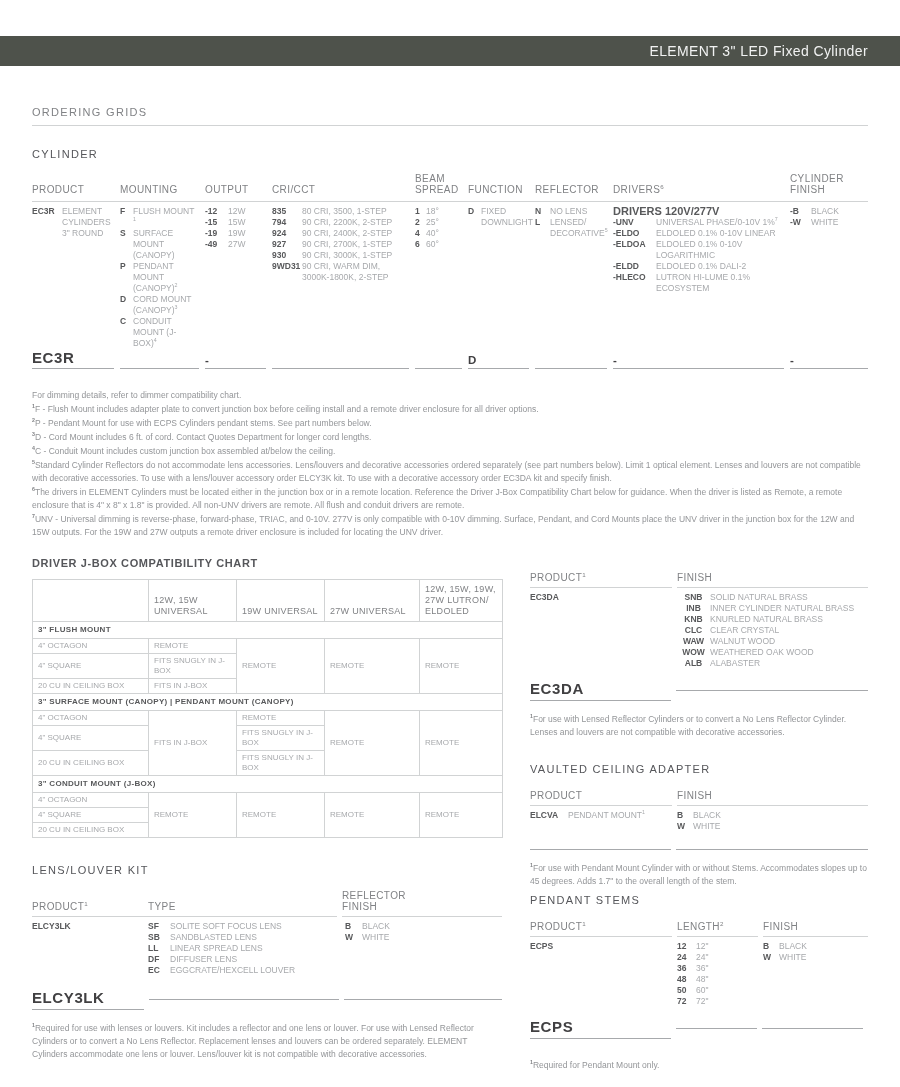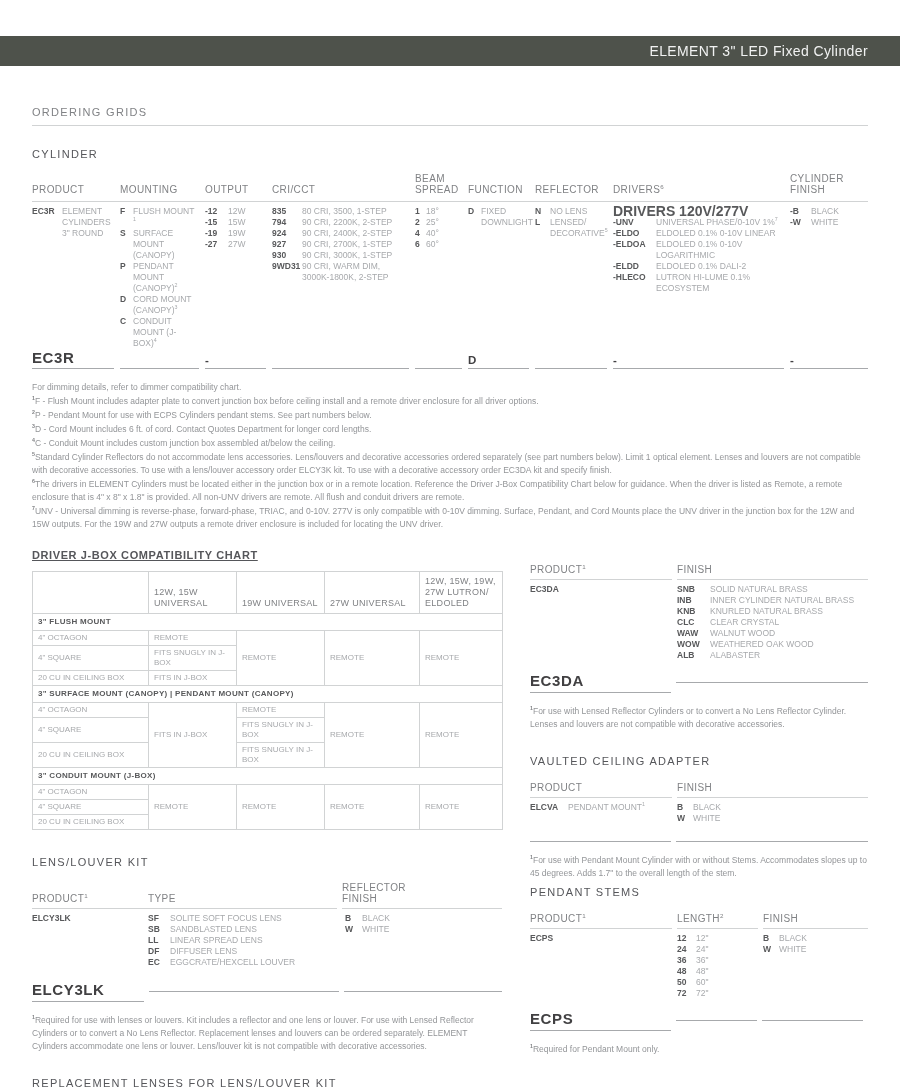--- a/index.html
+++ b/index.html
@@ -10,47 +10,47 @@
   .header-bar { margin-top:36px; height:30px; background:#4e524b;
     display:flex; align-items:center; justify-content:flex-end; padding-right:32px; }
   .header-title { color:#f1f2f2; font-size:14px; letter-spacing:.4px; }
 
   .content { padding:0 32px; }
 
   .ordering-label { margin-top:40px; font-size:11px; letter-spacing:1.3px;
     color:#808285; padding-bottom:7px; border-bottom:1px solid #d1d3d4; }
 
   .sec-title { font-size:11px; letter-spacing:1.3px; color:#55565a; font-weight:500; }
-  .sec-title.bold { font-weight:700; letter-spacing:.6px;text-decoration:underline; }
+  .sec-title.bold { font-weight:700; letter-spacing:.6px; }
   .cyl-title { margin-top:22px; }
 
   
   .grid-header { display:flex; align-items:flex-end; margin-top:13px;
     border-bottom:1px solid #d1d3d4; padding-bottom:4px; }
   .col-label { display:inline-block; font-size:10px; color:#808285; letter-spacing:.4px; line-height:11px; }
   .grid-body { display:flex; padding-top:4px; min-height:97px; }
   .gc { flex:none; padding-right:6px; }
   .gc0{width:88px} .gc1{width:85px} .gc2{width:67px} .gc3{width:143px} .gc4{width:53px}
   .gc5{width:67px} .gc6{width:78px} .gc7{width:177px} .gc8{width:78px}
   .gi { display:flex; font-size:8.5px; line-height:11px; }
   .gi .c { font-weight:bold; color:#58595b; flex:none; }
   .gi .d { color:#a7a9ac; }
   .gc0 .c{width:30px} .gc1 .c{width:13px} .gc2 .c{width:23px} .gc3 .c{width:30px}
   .gc4 .c{width:11px} .gc5 .c{width:13px} .gc6 .c{width:15px} .gc7 .c{width:43px} .gc8 .c{width:21px}
-  .ggroup { font-size:14px; line-height:11px; font-weight:bold; color:#58595b; }
+  .ggroup { font-size:11px; line-height:11px; font-weight:bold; color:#58595b; }
 
   .entry-row { display:flex; margin-top:2px; }
   .ecell { height:18px; border-bottom:1px solid #a7a9ac; margin-right:6px;
     display:flex; align-items:flex-end; padding-bottom:2px;
     font-size:11.5px; font-weight:bold; color:#414042; }
   .ecell.first { font-size:15px; letter-spacing:.6px; }
   .ec0{width:82px} .ec1{width:79px} .ec2{width:61px} .ec3{width:137px} .ec4{width:47px}
   .ec5{width:61px} .ec6{width:72px} .ec7{width:171px} .ec8{width:78px; margin-right:0;}
 
-  .footnotes { margin-top:12px; }
+  .footnotes { margin-top:20px; }
   .fn { font-size:8.5px; line-height:13px; color:#939598; margin-top:1px; max-width:836px; }
   .fn sup { font-weight:bold; color:#808285; }
 
   
   .twocol { display:flex; margin-top:18px; }
   .leftcol { width:470px; margin-right:28px; flex:none; }
   .rightcol { width:338px; flex:none; }
 
   
   table.jbox { border-collapse:collapse; table-layout:fixed; width:470px; margin-top:10px; }
@@ -87,21 +87,21 @@
   .w60 { width:60px; }
 
   
   .r-header { margin-top:15px; }
   .r-seg-p { width:142px; } .r-seg-rest { flex:1; }
   .r-seg-l { width:81px; } .r-seg-f { width:105px; }
   .r-body { display:flex; padding-top:4px; }
   .r-col-p { width:147px; flex:none; }
   .r-col-l { width:86px; flex:none; }
   .r-col-rest { flex:1; }
-  .deco-list .li .c { width:33px; }
+  .deco-list .li .c { width:33px;text-align:center; }
   .fin-list .li .c { width:16px; }
   .len-list .li .c { width:19px; }
   .u-p { width:141px; } .u-rest { flex:1; } .u-l { width:81px; } .u-f { width:101px; margin-right:20px; }
   .mt10{margin-top:10px} .mt12{margin-top:12px}
   .mt22{margin-top:6px} .mt24{margin-top:24px} .mt26{margin-top:26px}
   .fn2 { max-width:338px; }
 </style>
 </head>
 <body>
 
@@ -162,21 +162,21 @@
         </div>
         <div class="gi">
           <span class="c">-15</span>
           <span class="d">15W</span>
         </div>
         <div class="gi">
           <span class="c">-19</span>
           <span class="d">19W</span>
         </div>
         <div class="gi">
-          <span class="c">-27</span>
+          <span class="c">-49</span>
           <span class="d">27W</span>
         </div>
       </div>
       <div class="gc gc3">
         <div class="gi">
           <span class="c">835</span>
           <span class="d">80 CRI, 3500, 1-STEP</span>
         </div>
         <div class="gi">
           <span class="c">794</span>

